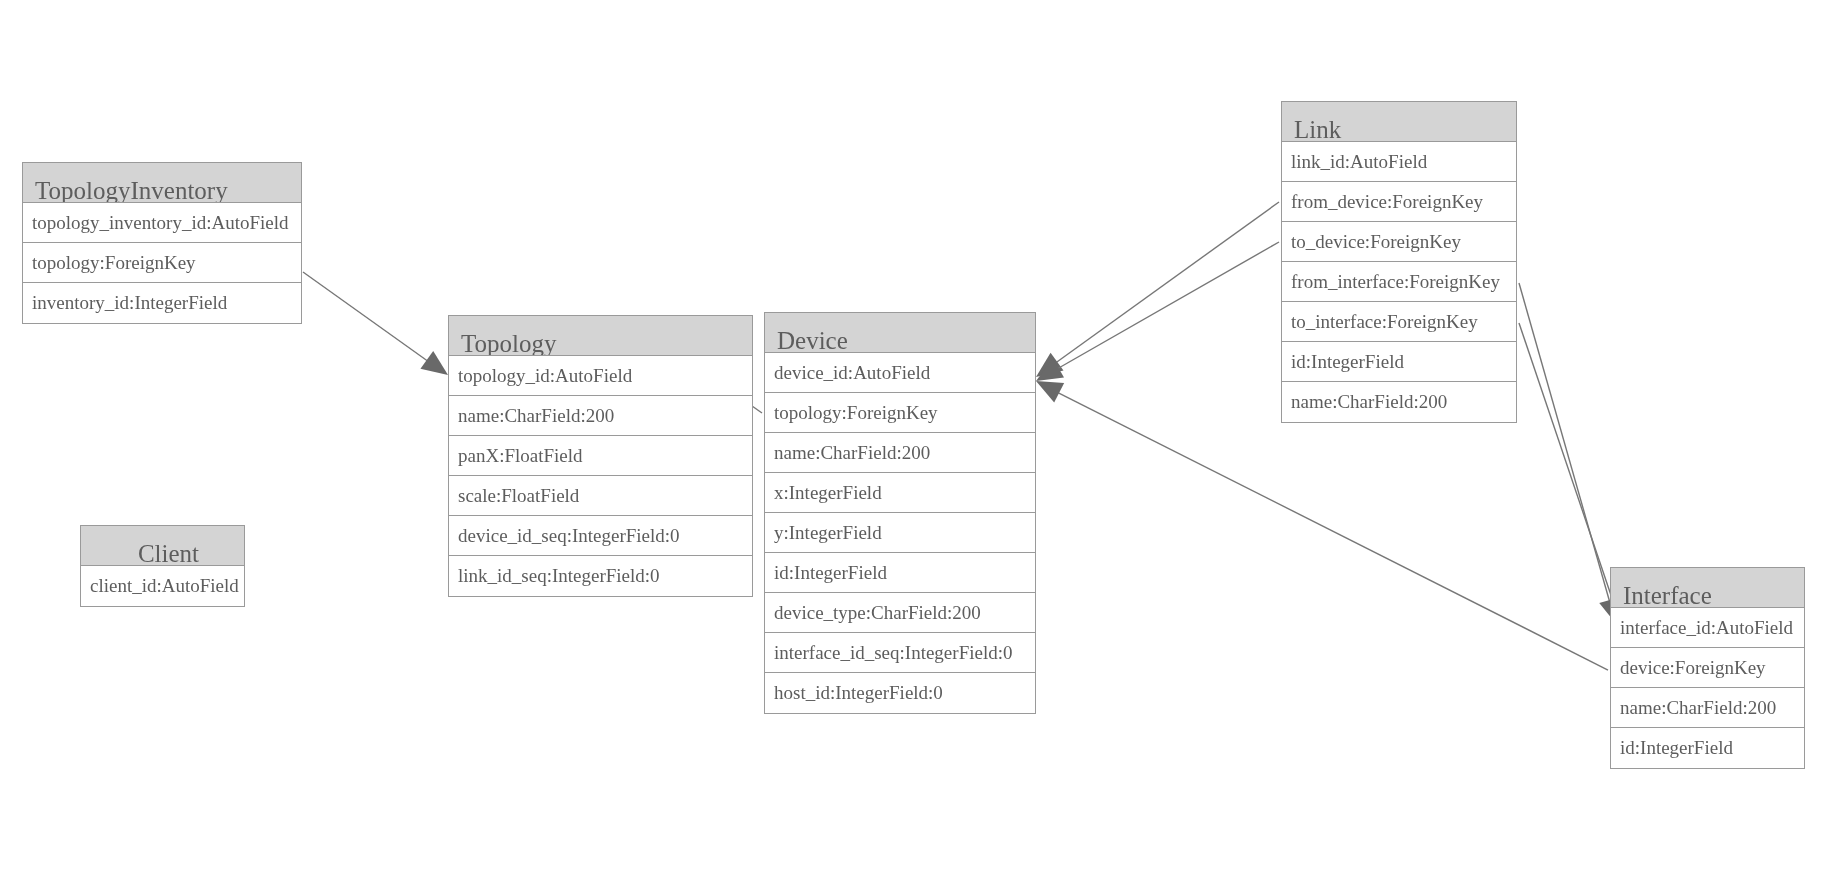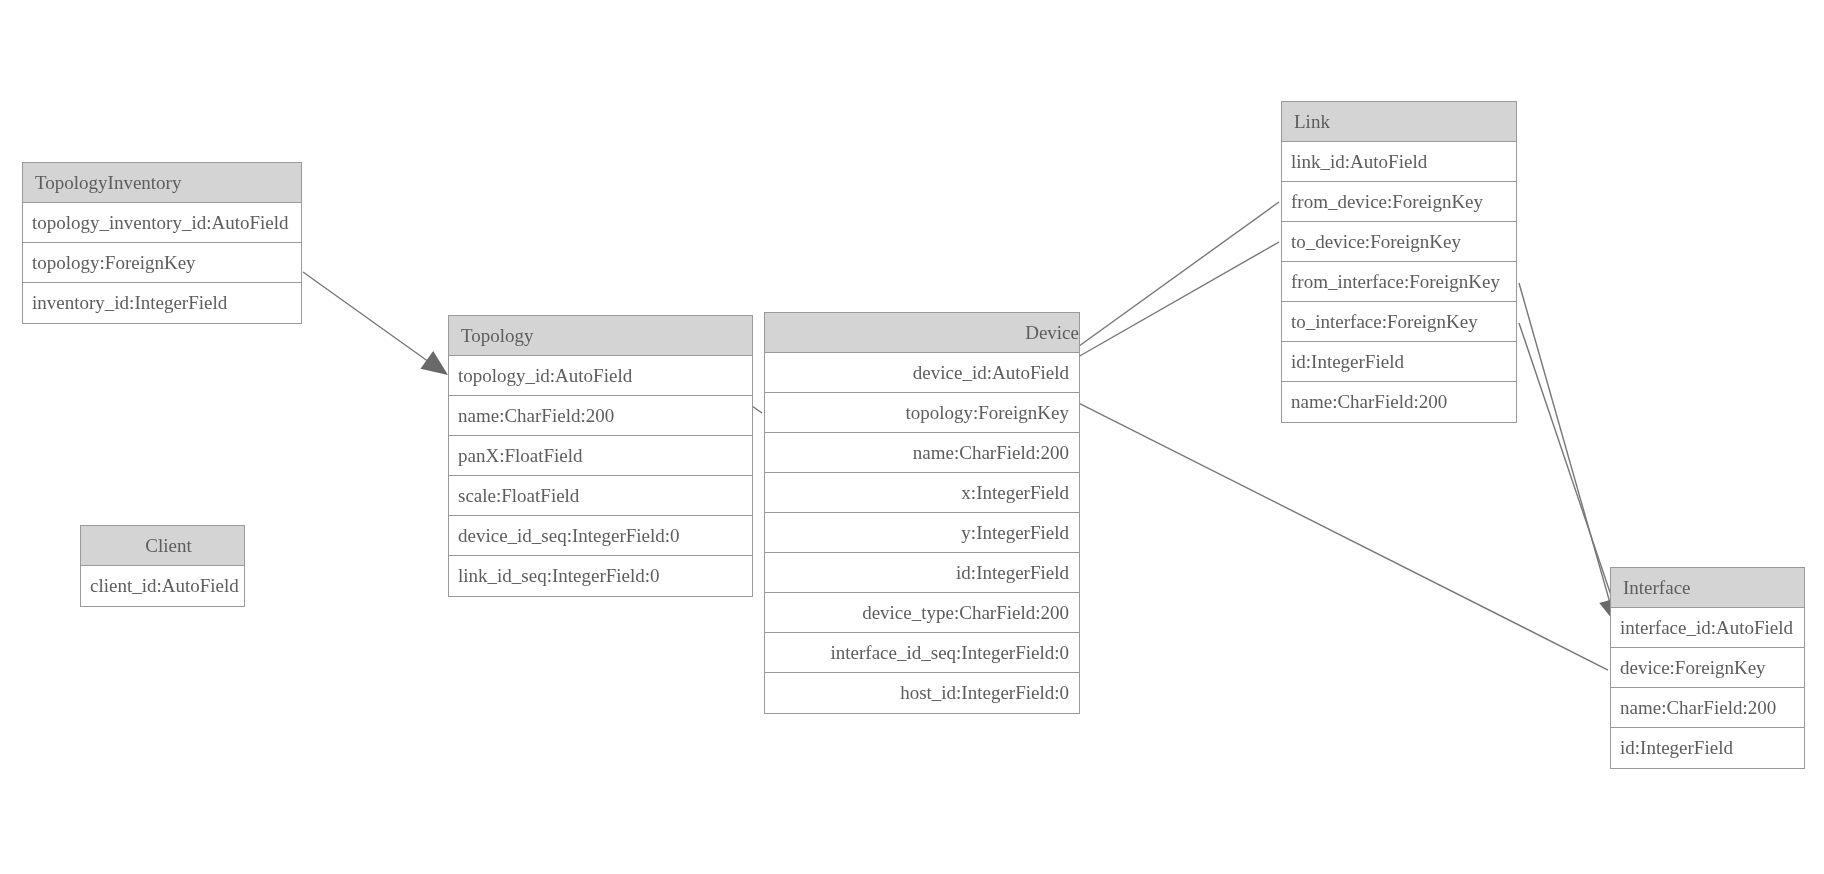--- a/index.html
+++ b/index.html
@@ -28,22 +28,22 @@
     border: 1px solid #9a9a9a;
     z-index: 2;
   }
   .entity-header {
     box-sizing: border-box;
     background: #d4d4d4;
     border-bottom: 1px solid #9a9a9a;
     color: #5d5d5d;
     height: 40px;
     line-height: 40px;
-    padding: 0 0 0 12px;
-    font-size: 19px;
+    padding: 8px 0 0 12px;
+    font-size: 25px;
     white-space: nowrap;
     overflow: hidden;
   }
   .entity-row {
     box-sizing: border-box;
     border-bottom: 1px solid #9a9a9a;
     color: #5d5d5d;
     height: 40px;
     line-height: 40px;
     padding: 0 10px 0 9px;
@@ -103,21 +103,21 @@
         <div class="entity-row">name:CharField:200</div>
         <div class="entity-row">panX:FloatField</div>
         <div class="entity-row">scale:FloatField</div>
         <div class="entity-row">device_id_seq:IntegerField:0</div>
         <div class="entity-row">link_id_seq:IntegerField:0</div>
       </div>
       <div class="entity" style="left: 80px; top: 525px; width: 165px; text-align: center;">
         <div class="entity-header">Client</div>
         <div class="entity-row">client_id:AutoField</div>
       </div>
-      <div class="entity" style="left: 764px; top: 312px; width: 316px; text-align: right;">
+      <div class="entity" style="left: 764px; top: 312px; width: 272px;">
         <div class="entity-header">Device</div>
         <div class="entity-row">device_id:AutoField</div>
         <div class="entity-row">topology:ForeignKey</div>
         <div class="entity-row">name:CharField:200</div>
         <div class="entity-row">x:IntegerField</div>
         <div class="entity-row">y:IntegerField</div>
         <div class="entity-row">id:IntegerField</div>
         <div class="entity-row">device_type:CharField:200</div>
         <div class="entity-row">interface_id_seq:IntegerField:0</div>
         <div class="entity-row">host_id:IntegerField:0</div>

